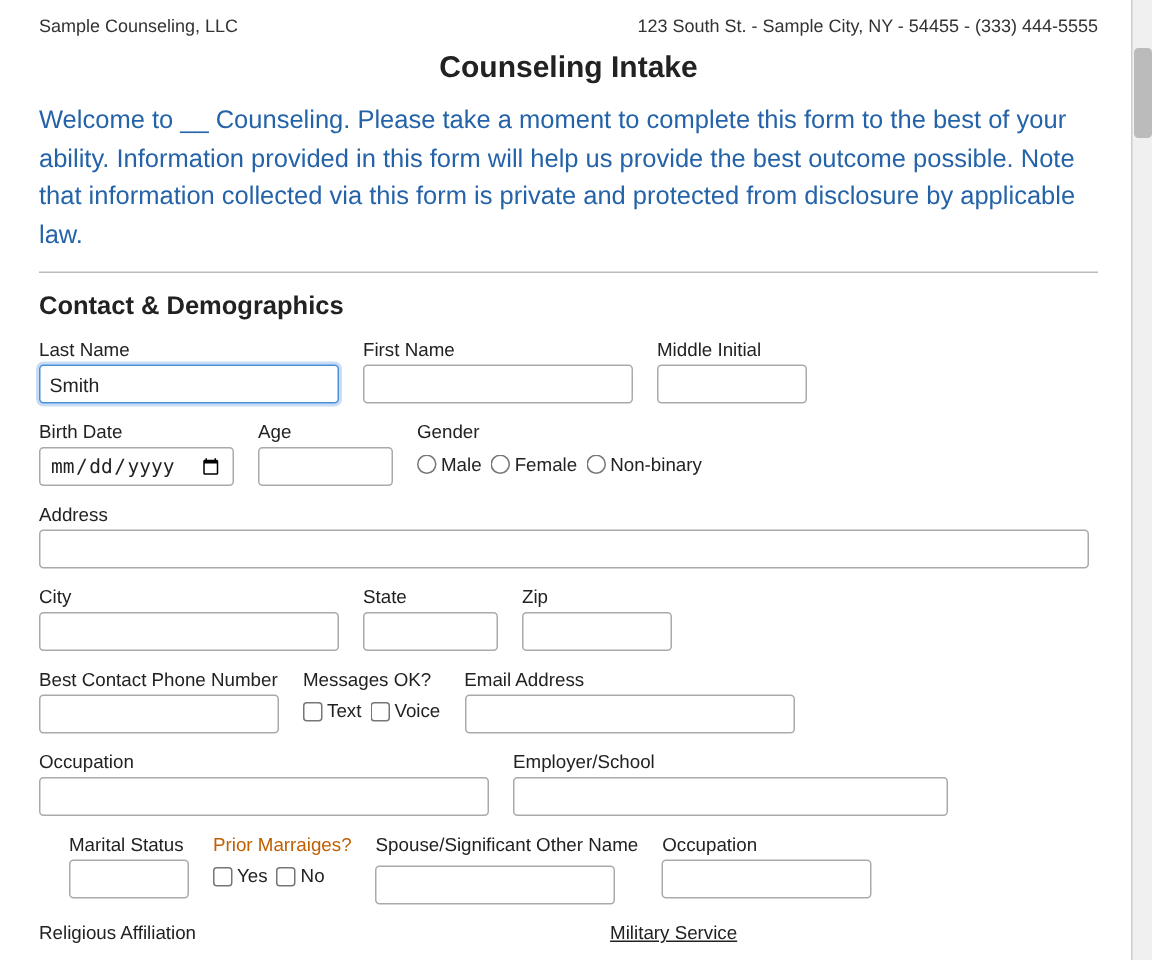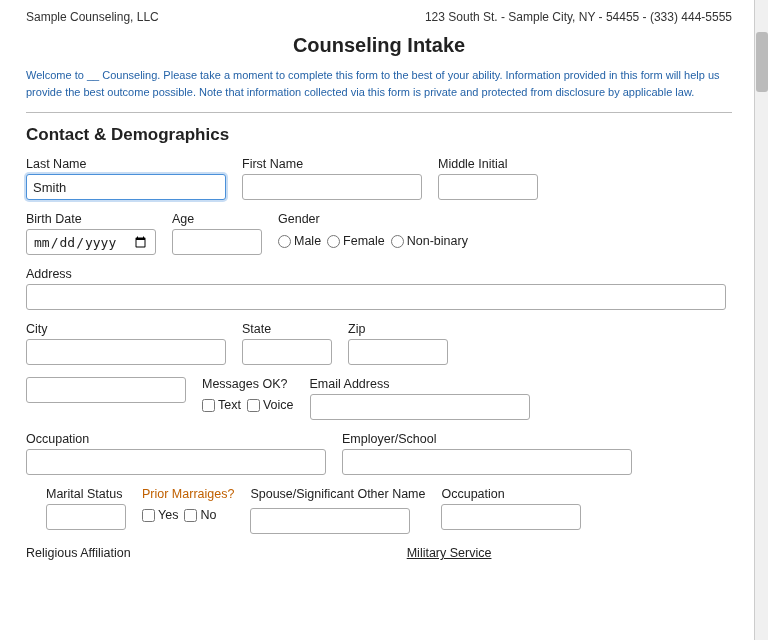--- a/index.html
+++ b/index.html
@@ -25,21 +25,21 @@
       color: #333;
     }
     .page-title {
       text-align: center;
       font-size: 20px;
       font-weight: bold;
       margin-bottom: 10px;
       color: #222;
     }
     .intro-text {
-      font-size: 11px;
+      font-size: 17px;
       color: #2563a8;
       line-height: 1.5;
       margin-bottom: 12px;
     }
     hr {
       border: none;
       border-top: 1px solid #bbb;
       margin-bottom: 12px;
     }
     .section-title {
@@ -101,21 +101,21 @@
     }
     .gender-options {
       display: flex;
       align-items: center;
       gap: 6px;
       margin-top: 4px;
     }
     .gender-options label {
       font-size: 12.5px;
       display: flex;
-      align-items: flex-end;
+      align-items: flex-start;
       gap: 3px;
     }
     .messages-group {
       display: flex;
       flex-direction: column;
       gap: 3px;
     }
     .messages-options {
       display: flex;
       align-items: center;
@@ -243,20 +243,21 @@
       <input type="text" class="input-state" value="" style="">
     </div>
     <div class="form-group">
       <label>Zip</label>
       <input type="text" class="input-zip" value="" style="">
     </div>
   </div>
 
   <div class="form-row">
     <div class="form-group">
+      <label>Best Contact Phone Number</label>
       <input type="text" class="input-phone" value="" style="">
     </div>
     <div class="messages-group form-group">
       <label>Messages OK?</label>
       <div class="messages-options">
         <label>
           <input type="checkbox" style="">
           <span>Text</span>
         </label>
         <label>

